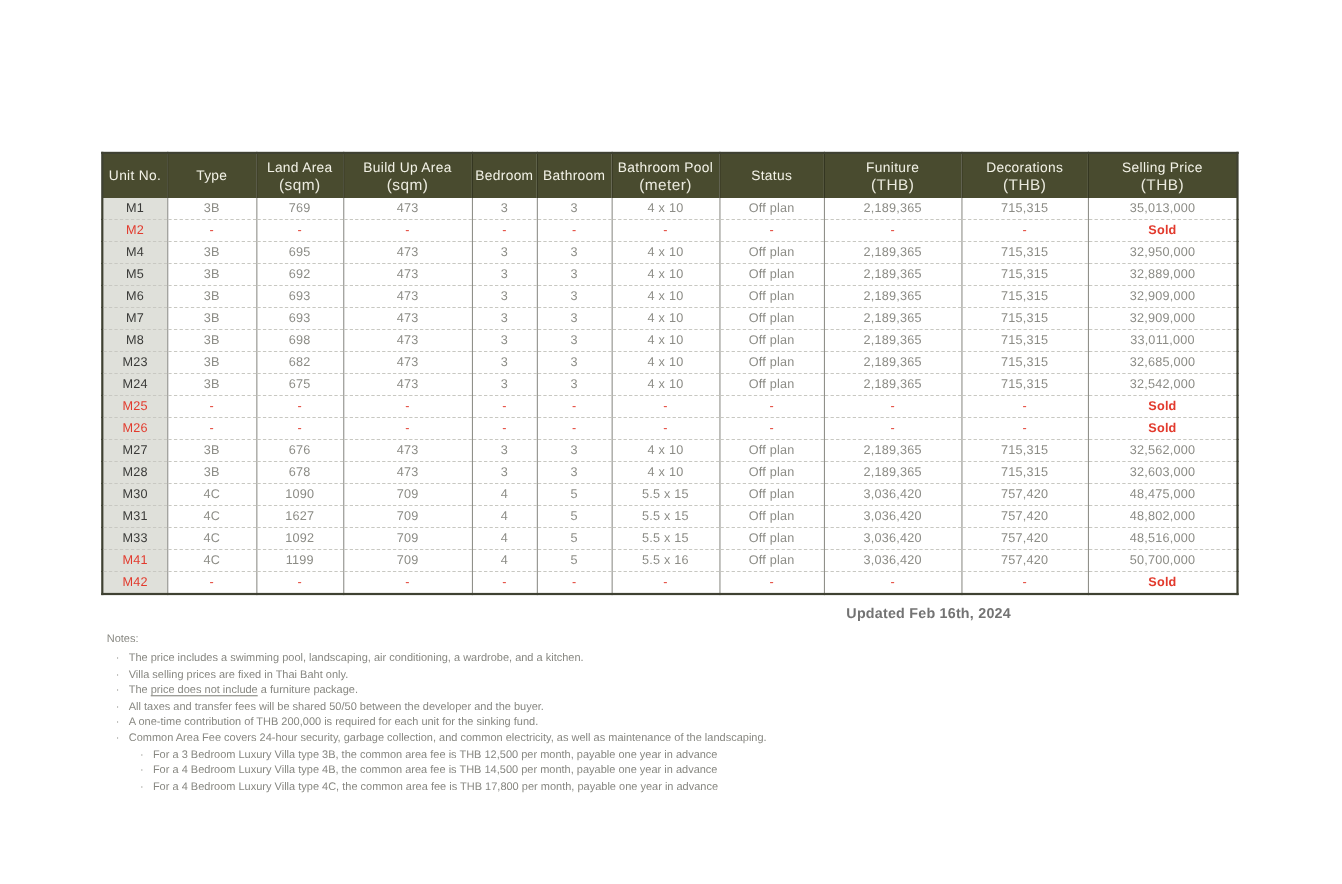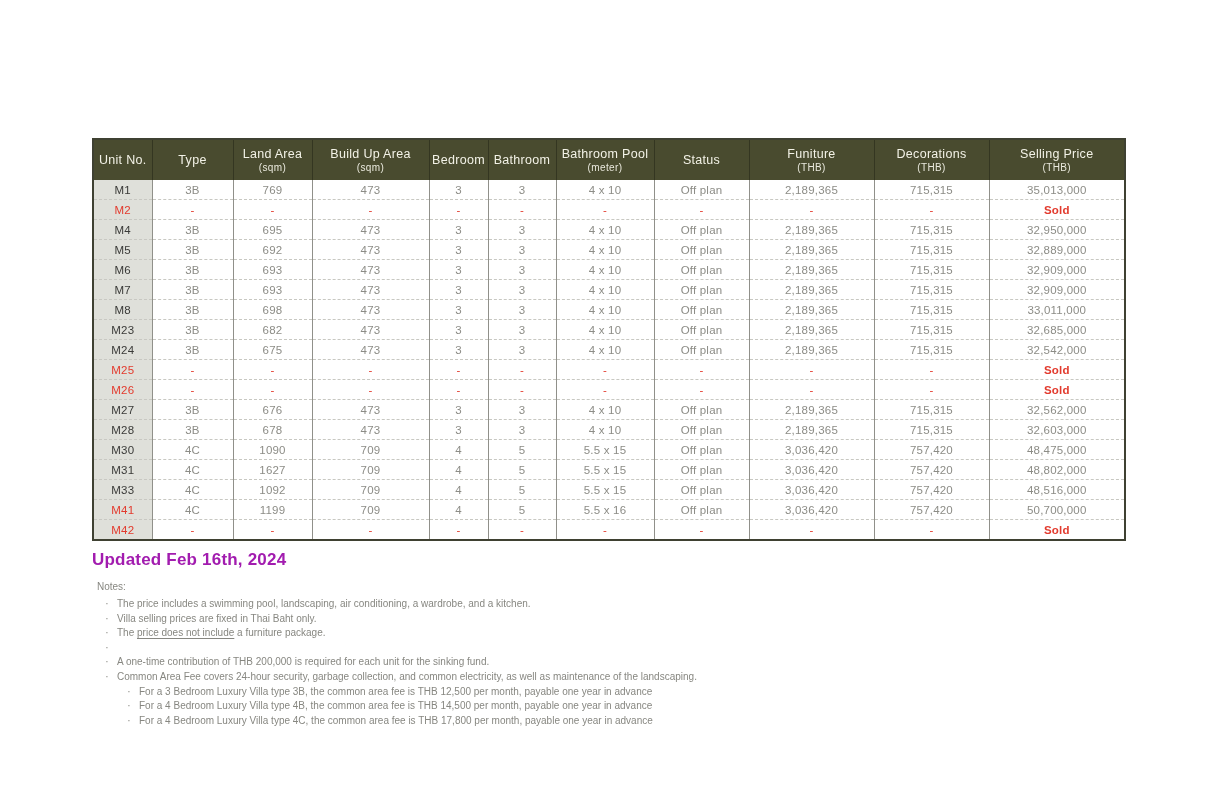--- a/index.html
+++ b/index.html
@@ -1,28 +1,28 @@
 <!DOCTYPE html>
 <html style="--header-bg: #494b2f; --header-text: #f3f2e7; --unit-col-bg: #dfe0da; --unit-text: #3a3a38; --data-text: #8c8c86; --red: #e23a2d;"><head>
 <meta charset="utf-8">
 <style>
   html,body{margin:0;padding:0}
   body{width:1220px;height:804px;background:#ffffff;font-family:"Liberation Sans",sans-serif;position:relative;overflow:hidden}
   .sheet{position:absolute;left:92px;top:138px;width:827px}
   table.price{border-collapse:collapse;width:1032px;table-layout:fixed;border:2px solid #3f4132}
   .price th{background:var(--header-bg,#494b2f);color:var(--header-text,#f3f2e7);font-weight:400;height:40px;padding:0;font-size:12.5px;letter-spacing:.3px;border-left:1px solid rgba(0,0,0,.28);vertical-align:middle;text-align:center}
   .price th:first-child{border-left:none}
-  .h-sub{display:block;font-size:10px;letter-spacing:.4px;margin-top:1px;opacity:.95}
+  .h-sub{display:block;font-size:14px;letter-spacing:.4px;margin-top:1px;opacity:.95}
   .price td{height:19px;padding:0;text-align:center;font-size:11.5px;letter-spacing:.2px;color:var(--data-text,#8c8c86);border-left:1px solid #90908a;border-top:1px dashed #c8c8c2;white-space:nowrap}
   .price td:first-child{border-left:none}
   .price tbody tr:first-child td{border-top:none}
   td.unit{background:var(--unit-col-bg,#dfe0da);color:var(--unit-text,#3a3a38);font-weight:500}
   td.red{color:var(--red,#e23a2d)!important}
   td.sold{font-weight:700}
-  .updated{margin-top:9px;text-align:left;font-size:17px;font-weight:700;color:#a21caf;letter-spacing:.2px}
+  .updated{margin-top:9px;text-align:right;font-size:13px;font-weight:700;color:#737373;letter-spacing:.2px}
   .notes{margin-top:11px;margin-left:5px;color:#878781;font-size:10px}
   .notes-title{margin-bottom:5px}
   .note{display:flex;line-height:14.6px}
   .note .dot{width:20px;text-align:center;flex:0 0 auto}
   .note.sub{margin-left:22px}
   .note .ul{text-decoration:underline;text-underline-offset:2px}
 </style>
 </head>
 <body>
 
@@ -306,20 +306,21 @@
         <div class="note">
           <span class="dot">·</span>
           <span>Villa selling prices are fixed in Thai Baht only.</span>
         </div>
         <div class="note">
           <span class="dot">·</span>
           <span>The <span class="ul">price does not include</span> a furniture package.</span>
         </div>
         <div class="note">
           <span class="dot">·</span>
+          <span>All taxes and transfer fees will be shared 50/50 between the developer and the buyer.</span>
         </div>
         <div class="note">
           <span class="dot">·</span>
           <span>A one-time contribution of THB 200,000 is required for each unit for the sinking fund.</span>
         </div>
         <div class="note">
           <span class="dot">·</span>
           <span>Common Area Fee covers 24-hour security, garbage collection, and common electricity, as well as maintenance of the landscaping.</span>
         </div>
         <div class="note sub">

